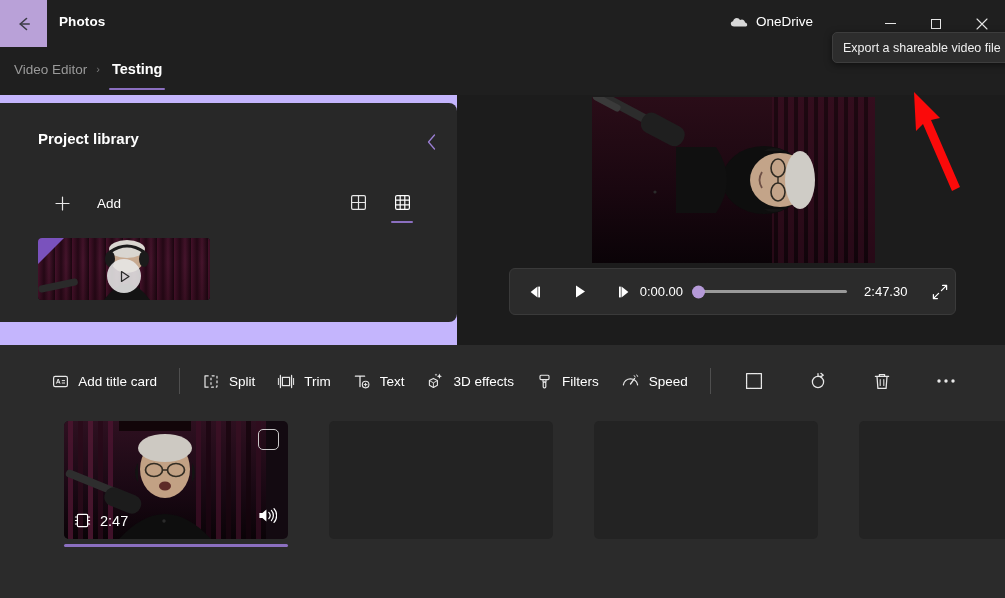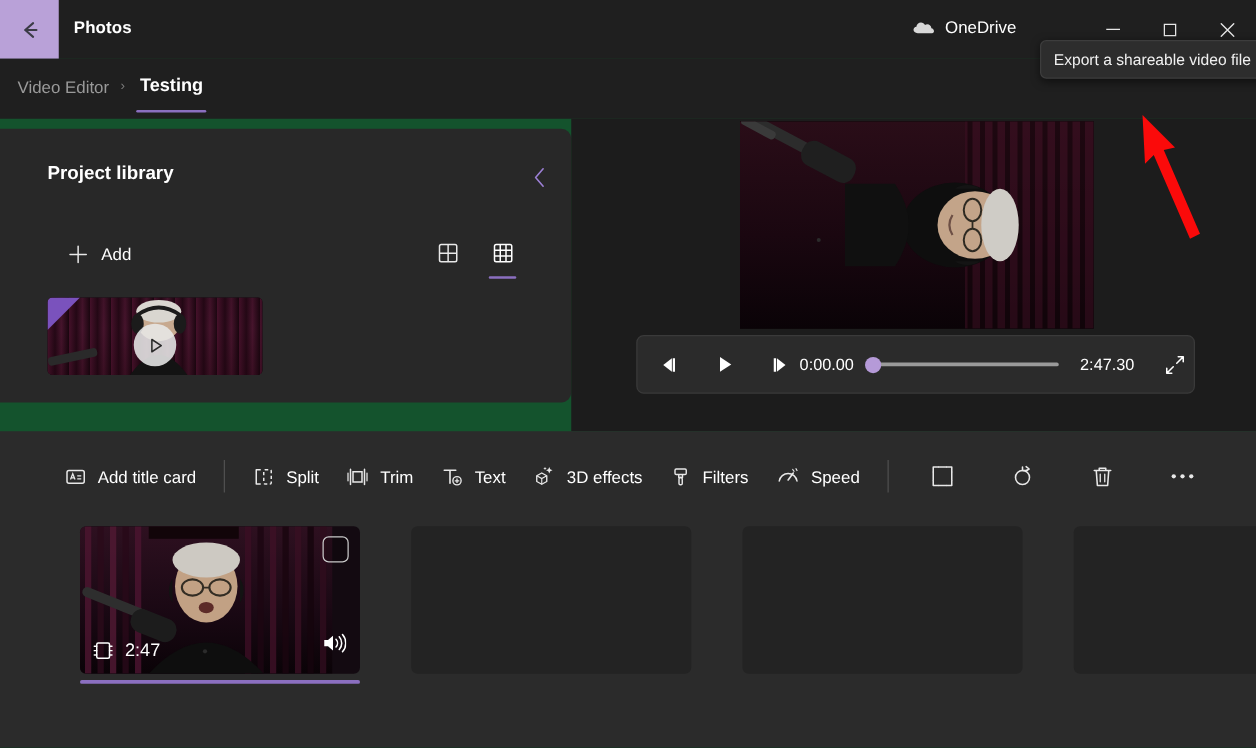--- a/index.html
+++ b/index.html
@@ -4,21 +4,21 @@
 <style>
   * { box-sizing: border-box; margin: 0; padding: 0; }
   html, body {
     width: 1005px; height: 598px;
     background: #1c1c1c;
     font-family: "Liberation Sans", sans-serif;
     overflow: hidden;
     color: #ffffff;
     -webkit-font-smoothing: antialiased;
   }
-  #app { position: relative; width: 1005px; height: 598px; background: #14532d; }
+  #app { position: relative; width: 1005px; height: 598px; background: #c4b5fd; }
 
   
   .titlebar {
     position: absolute; left: 0; top: 0; width: 1005px; height: 47px;
     background: #1f1f1f;
   }
   .back-btn {
     position: absolute; left: 0; top: 0; width: 47px; height: 47px;
     background: #b9a1d8; display: flex; align-items: center; justify-content: center;
     cursor: pointer;
@@ -103,21 +103,21 @@
   .lib-title {
     position: absolute; left: 38px; top: 27px;
     font-size: 15px; font-weight: bold; color: #ffffff;
   }
   .lib-collapse {
     position: absolute; right: 12px; top: 26px; width: 26px; height: 26px;
     display:flex; align-items:center; justify-content:center; cursor: pointer; border-radius: 3px;
   }
   .add-btn {
     position: absolute; left: 48px; top: 85px; height: 30px;
-    display: flex; align-items: center; gap: 10px; cursor: pointer;
+    display: flex; align-items: center; gap: 26px; cursor: pointer;
     padding: 0 6px; border-radius: 4px;
   }
   .add-label { font-size: 13.5px; color: #ffffff; }
   .view-toggles {
     position: absolute; right: 40px; top: 84px; display: flex; gap: 14px; align-items: flex-start;
   }
   .vt { position: relative; width: 30px; height: 30px; display:flex; align-items:center; justify-content:center; cursor:pointer; border-radius:3px;}
   .vt-underline {
     position: absolute; left: 4px; bottom: -6px; width: 22px; height: 2.5px;
     background: #8b6fc0; border-radius: 2px;

